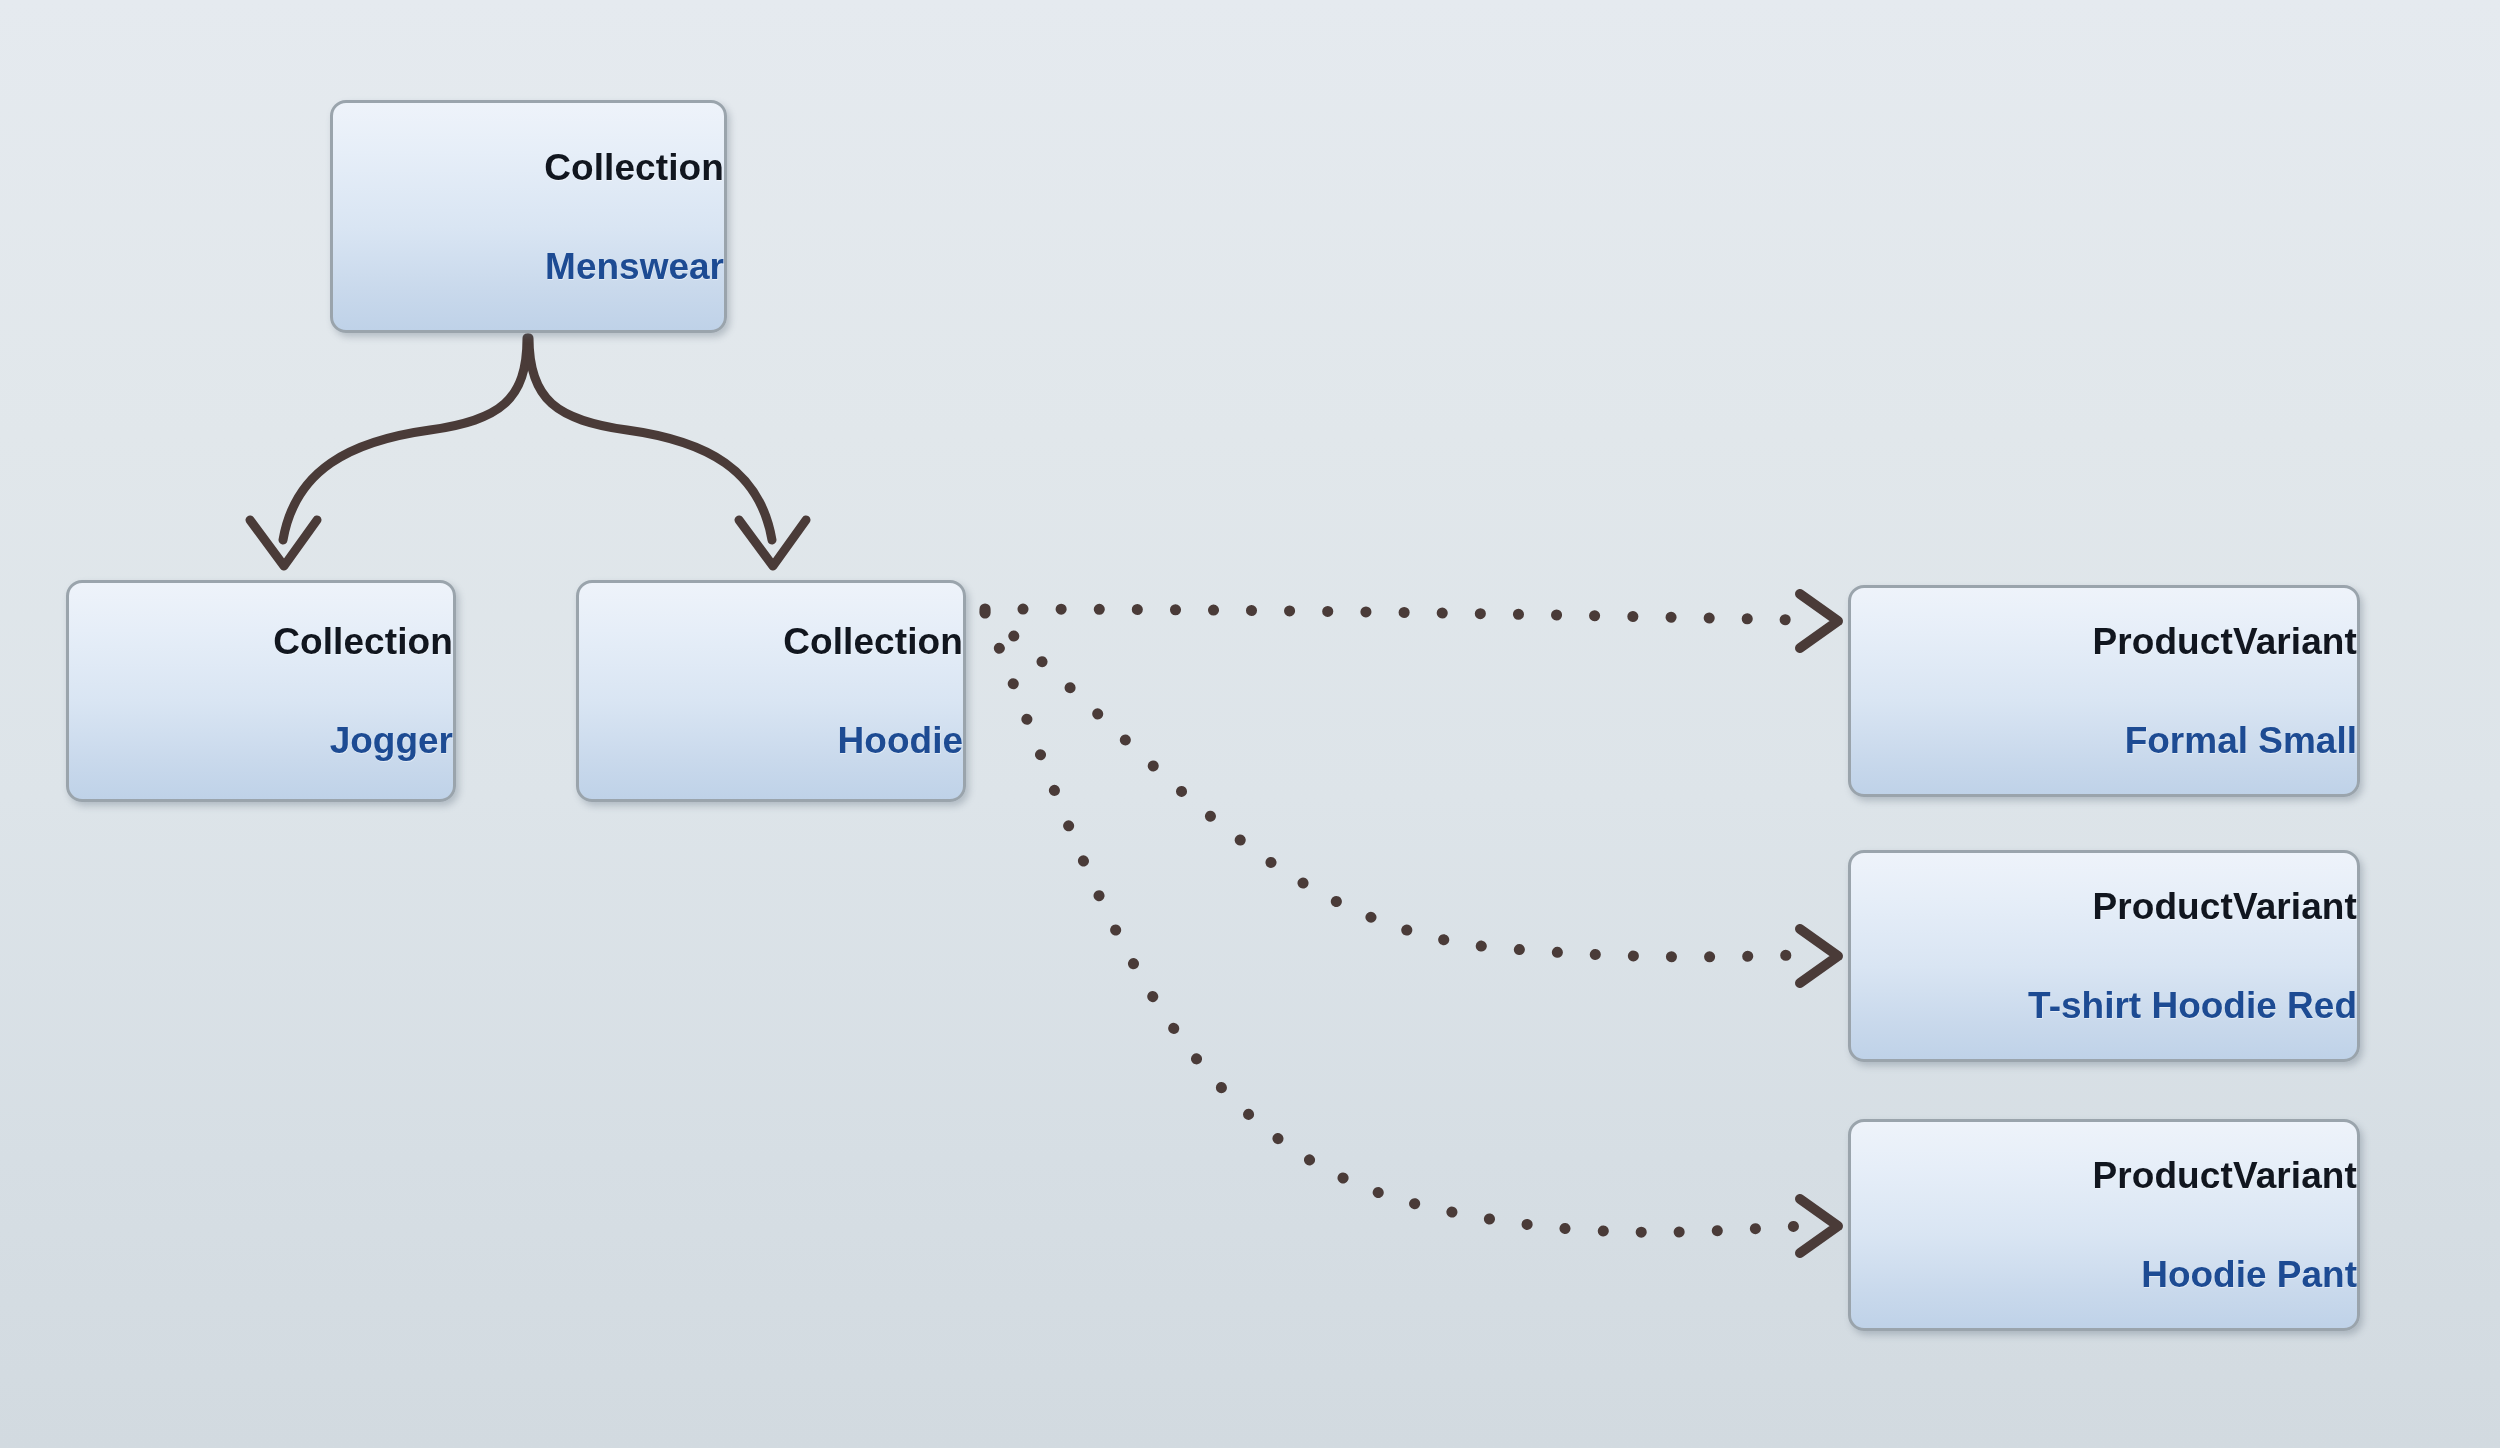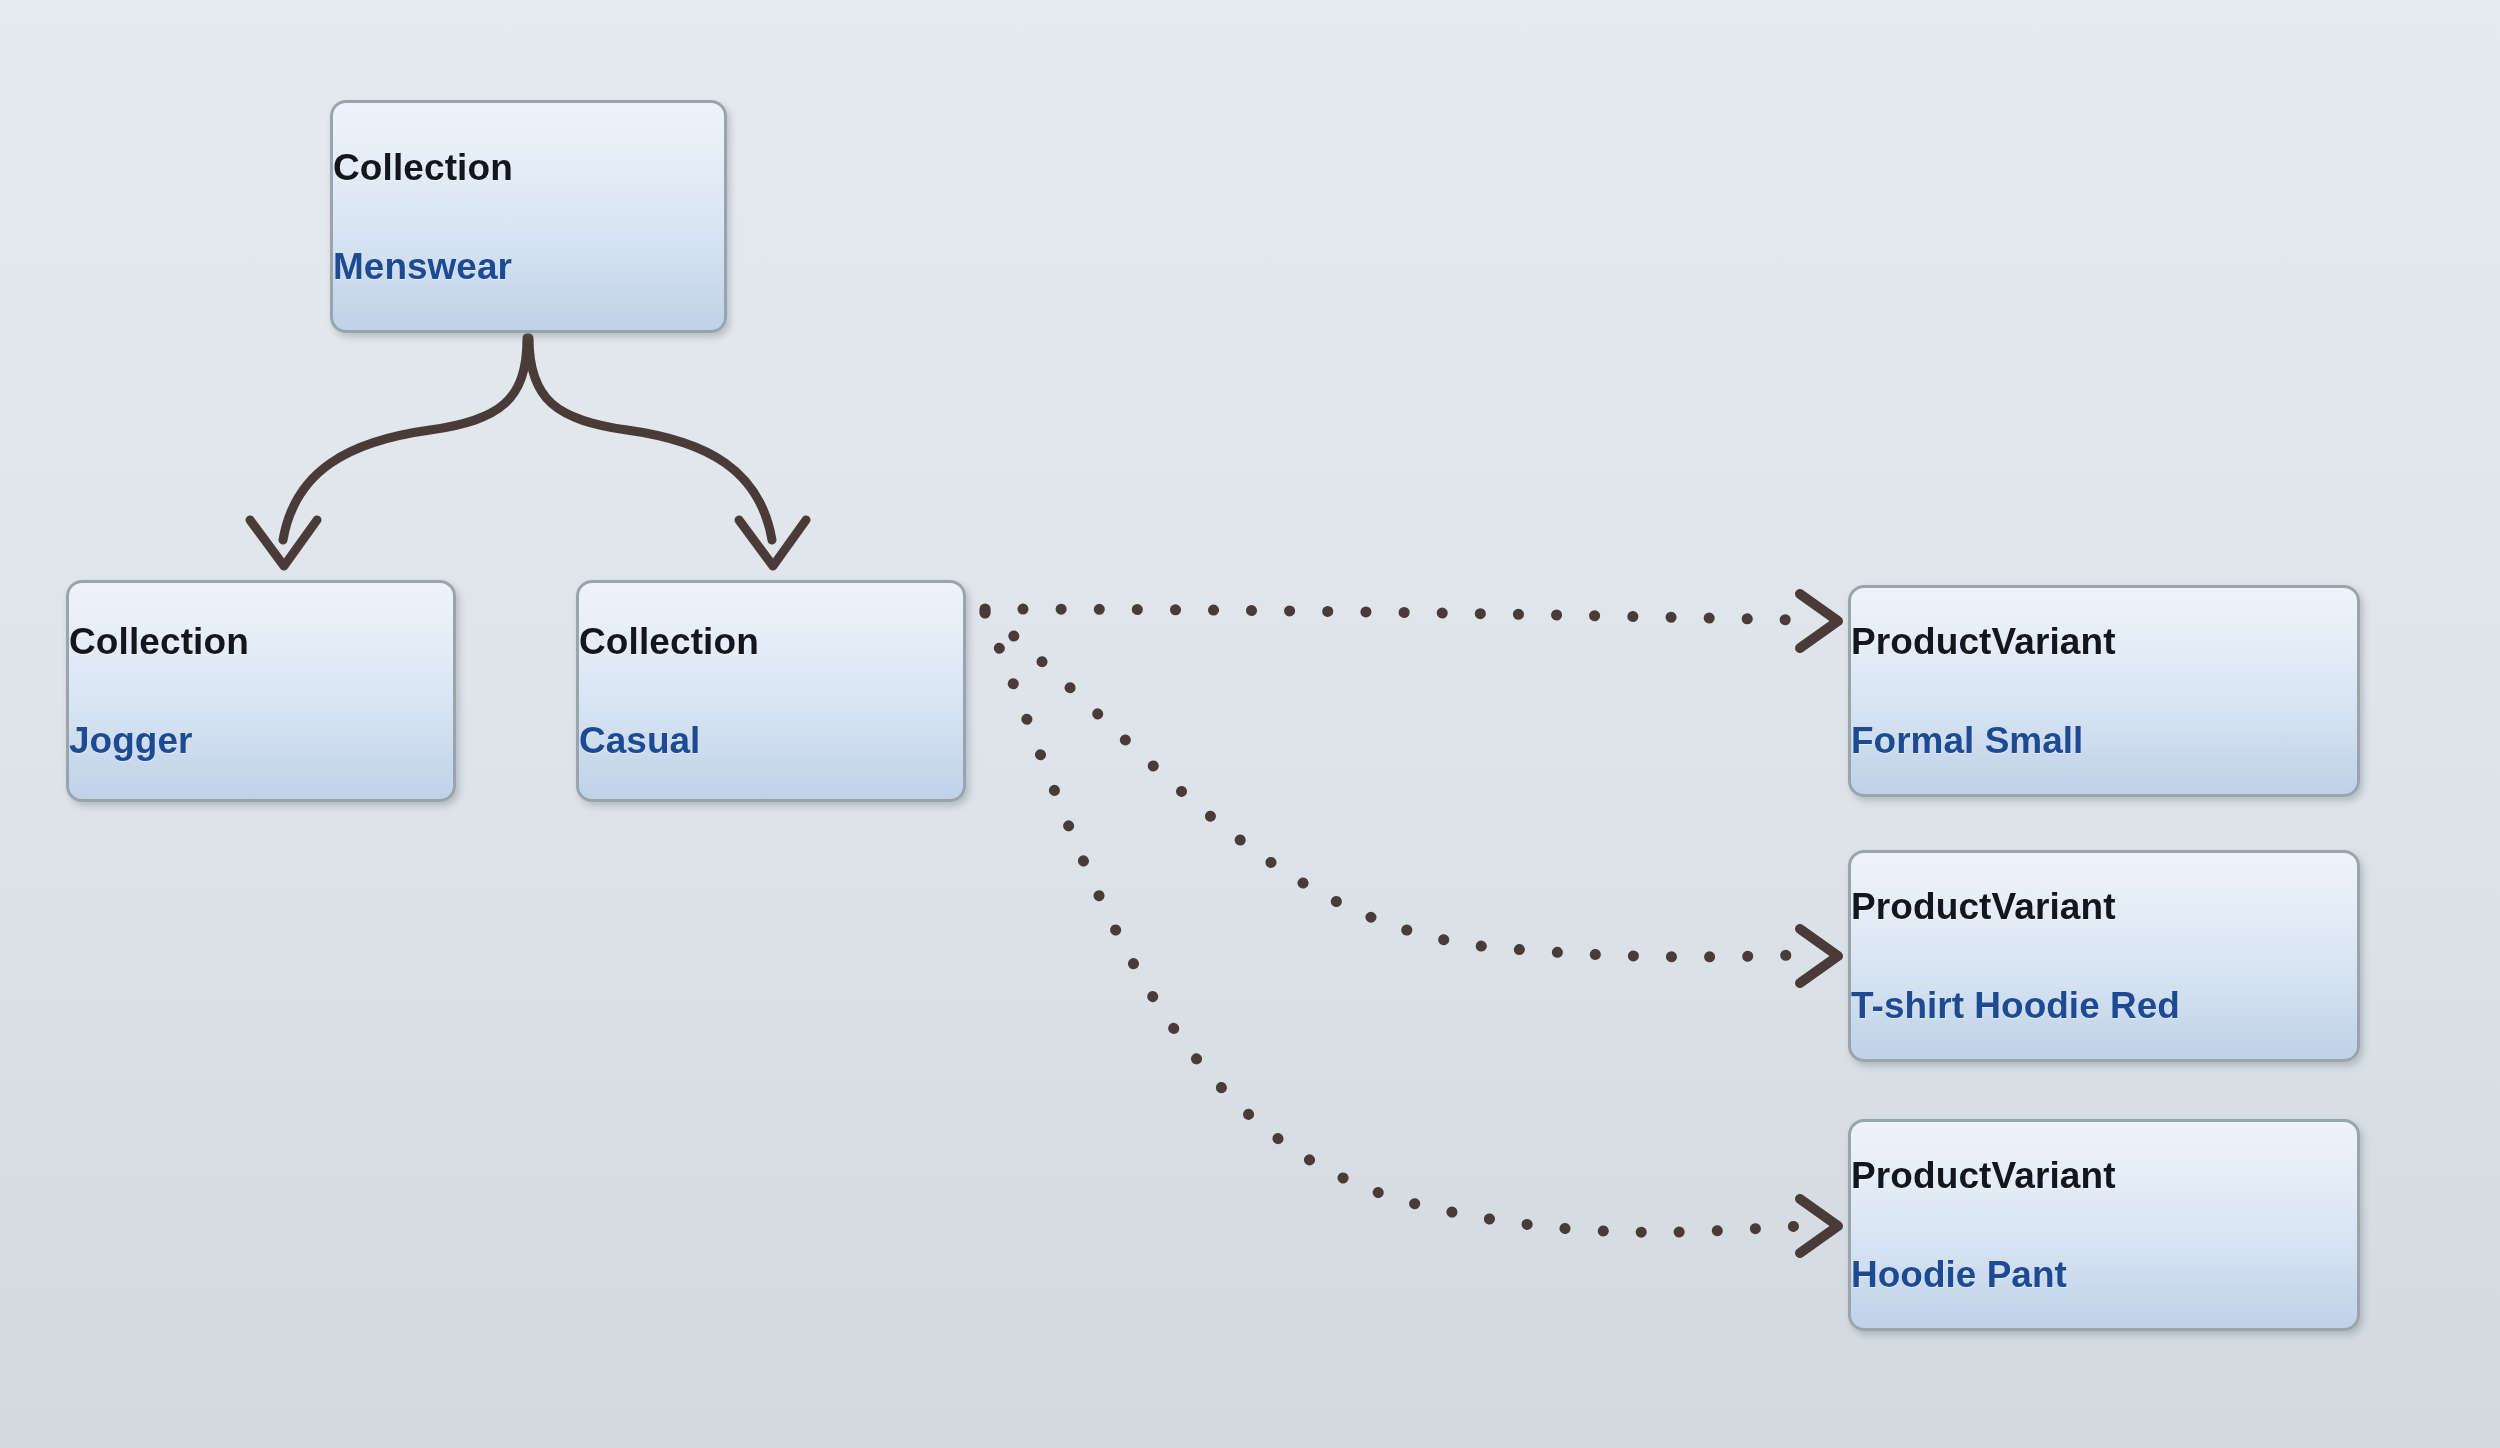--- a/index.html
+++ b/index.html
@@ -25,21 +25,21 @@
   }
   .node {
     position: absolute;
     box-sizing: border-box;
     border: 3px solid #9aa4ac;
     border-radius: 16px;
     background: linear-gradient(to bottom, #eef3fa 0%, #e6eef8 22%, #d9e5f3 55%, #c9d9ec 82%, #bfd2e8 100%);
     box-shadow: 3px 4px 7px rgba(90,105,120,0.33);
     display: flex;
     flex-direction: column;
-    align-items: flex-start;
+    align-items: flex-end;
     justify-content: center;
     text-align: center;
     overflow: hidden;
   }
   .node-type {
     font-size: 37px;
     font-weight: bold;
     color: #11161f;
     letter-spacing: 0.1px;
     line-height: 1;
@@ -96,21 +96,21 @@
 
   <div class="node" style="left:66px; top:580px; width:390px; height:222px;">
     <div class="node-type">Collection</div>
     <div class="gap-lg"></div>
     <div class="node-name">Jogger</div>
   </div>
 
   <div class="node" style="left:576px; top:580px; width:390px; height:222px;">
     <div class="node-type">Collection</div>
     <div class="gap-lg"></div>
-    <div class="node-name">Casual</div>
+    <div class="node-name">Hoodie</div>
   </div>
 
   <div class="node" style="left:1848px; top:585px; width:512px; height:212px;">
     <div class="node-type">ProductVariant</div>
     <div class="gap-lg"></div>
     <div class="node-name">Formal Small</div>
   </div>
 
   <div class="node" style="left:1848px; top:850px; width:512px; height:212px;">
     <div class="node-type">ProductVariant</div>

